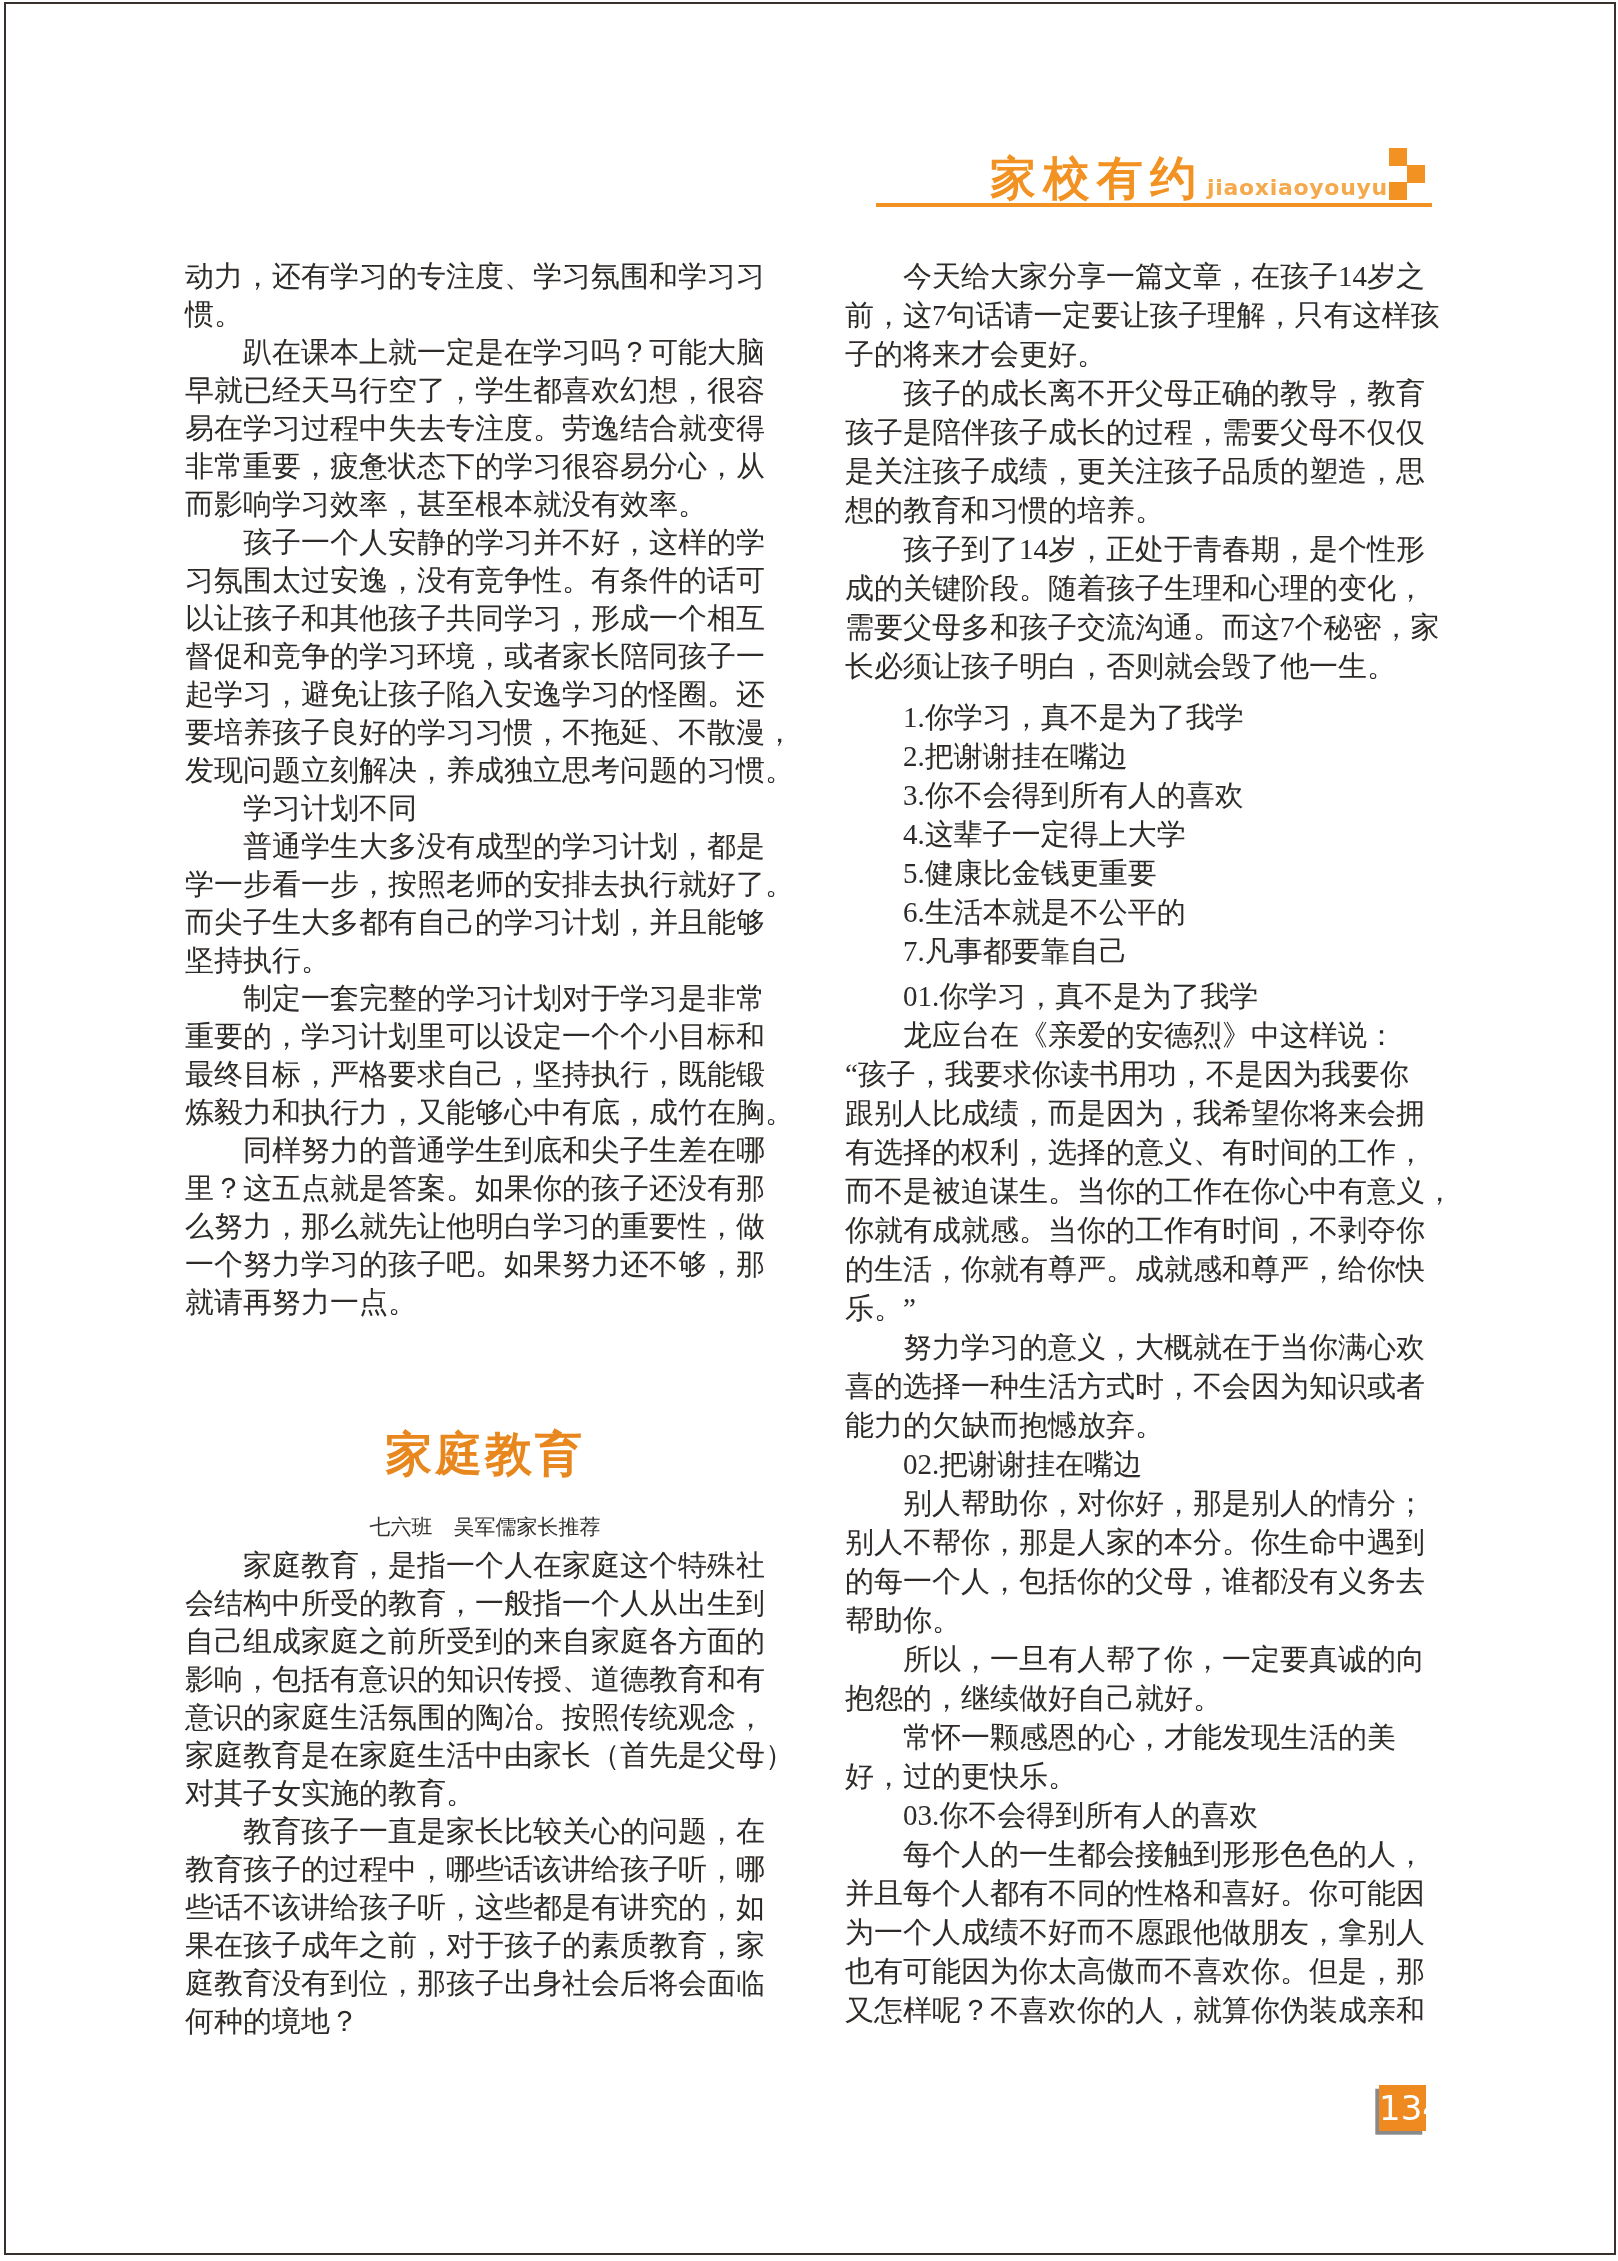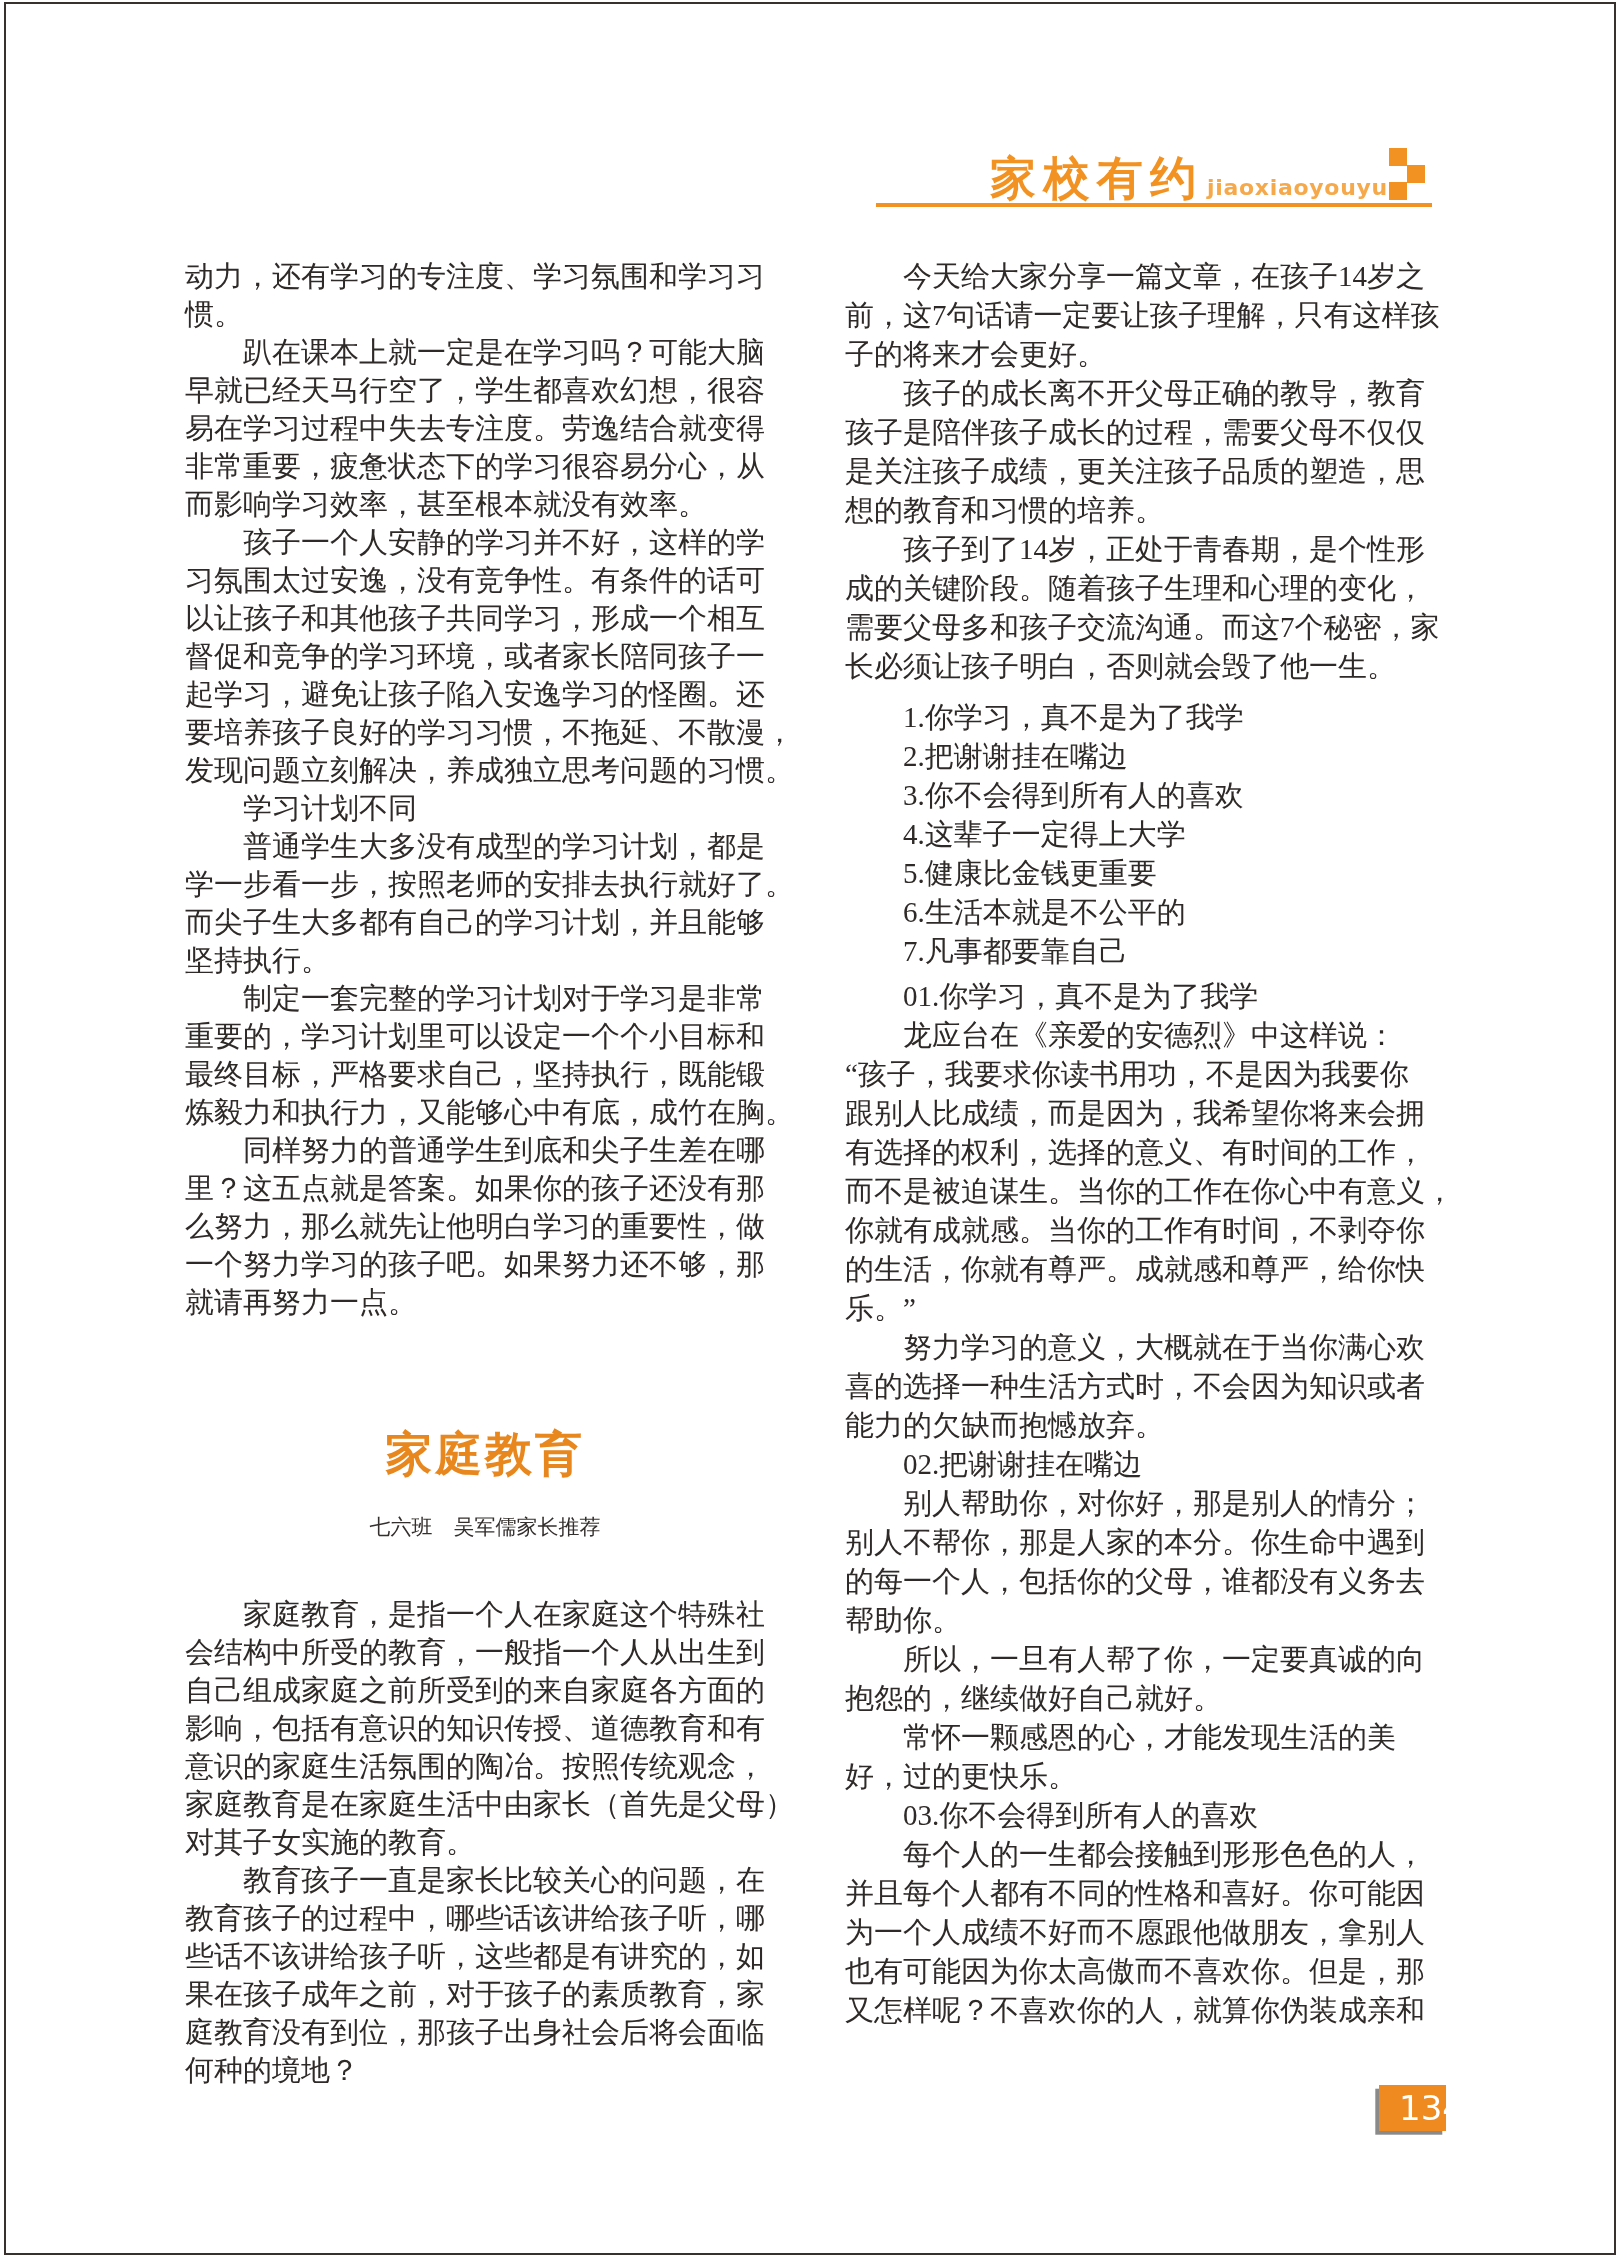--- a/index.html
+++ b/index.html
@@ -41,27 +41,27 @@
   
   .sec-title{
     margin-top:106px;text-align:center;
     font-family:"DejaVu Sans", sans-serif;font-weight:bold;
     font-size:47px;line-height:54px;letter-spacing:2.9px;color:#E8871E;
   }
   .sec-subtitle{
     margin-top:26.5px;text-align:center;
     font-size:21px;line-height:38px;color:#332f2d;
   }
-  .sec-para{margin-top:49px;}
+  .sec-para{}
   
   .page-num{
     position:absolute;left:1379px;top:2085px;width:47px;height:46px;
     background:#EF8A21;box-shadow:-3.7px 3.7px 0 #8a8a8a;
     color:#ffffff;font-family:"DejaVu Sans", sans-serif;
-    font-size:34px;line-height:46px;text-align:center;padding-left:20px;
+    font-size:34px;line-height:46px;text-align:center;
   }
 </style>
 </head>
 <body>
 
 <div>
 
   <div class="frame"></div>
 
   <header>

